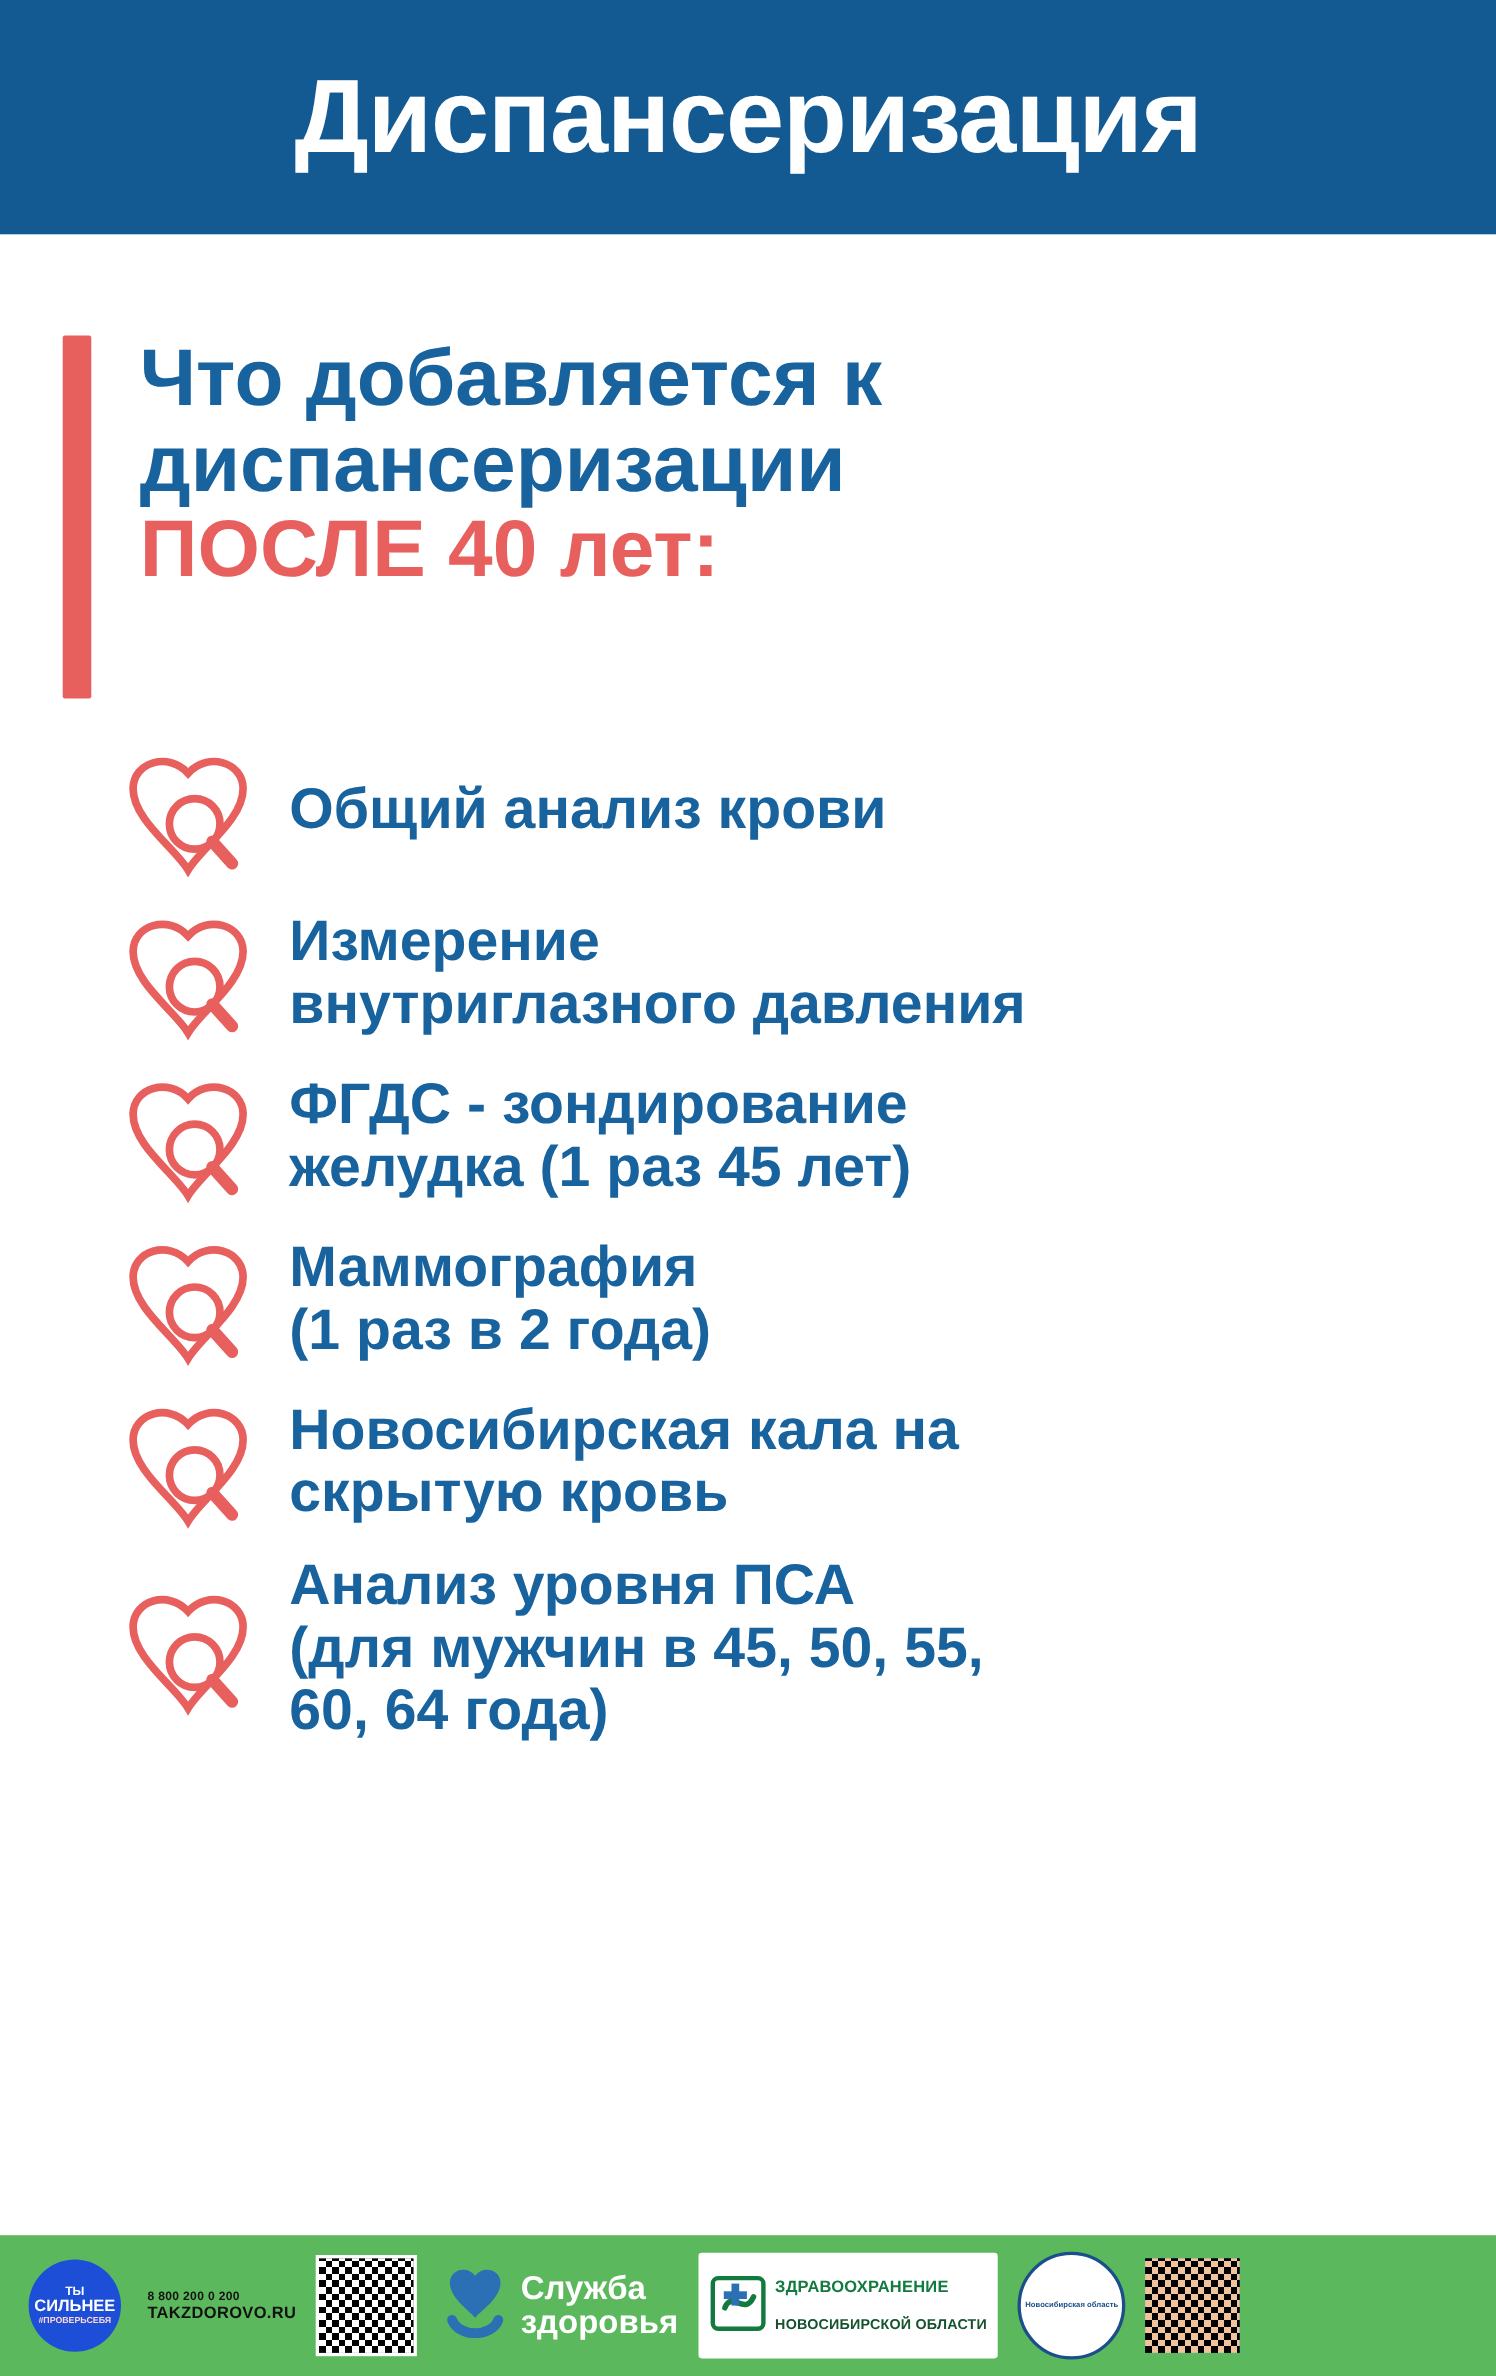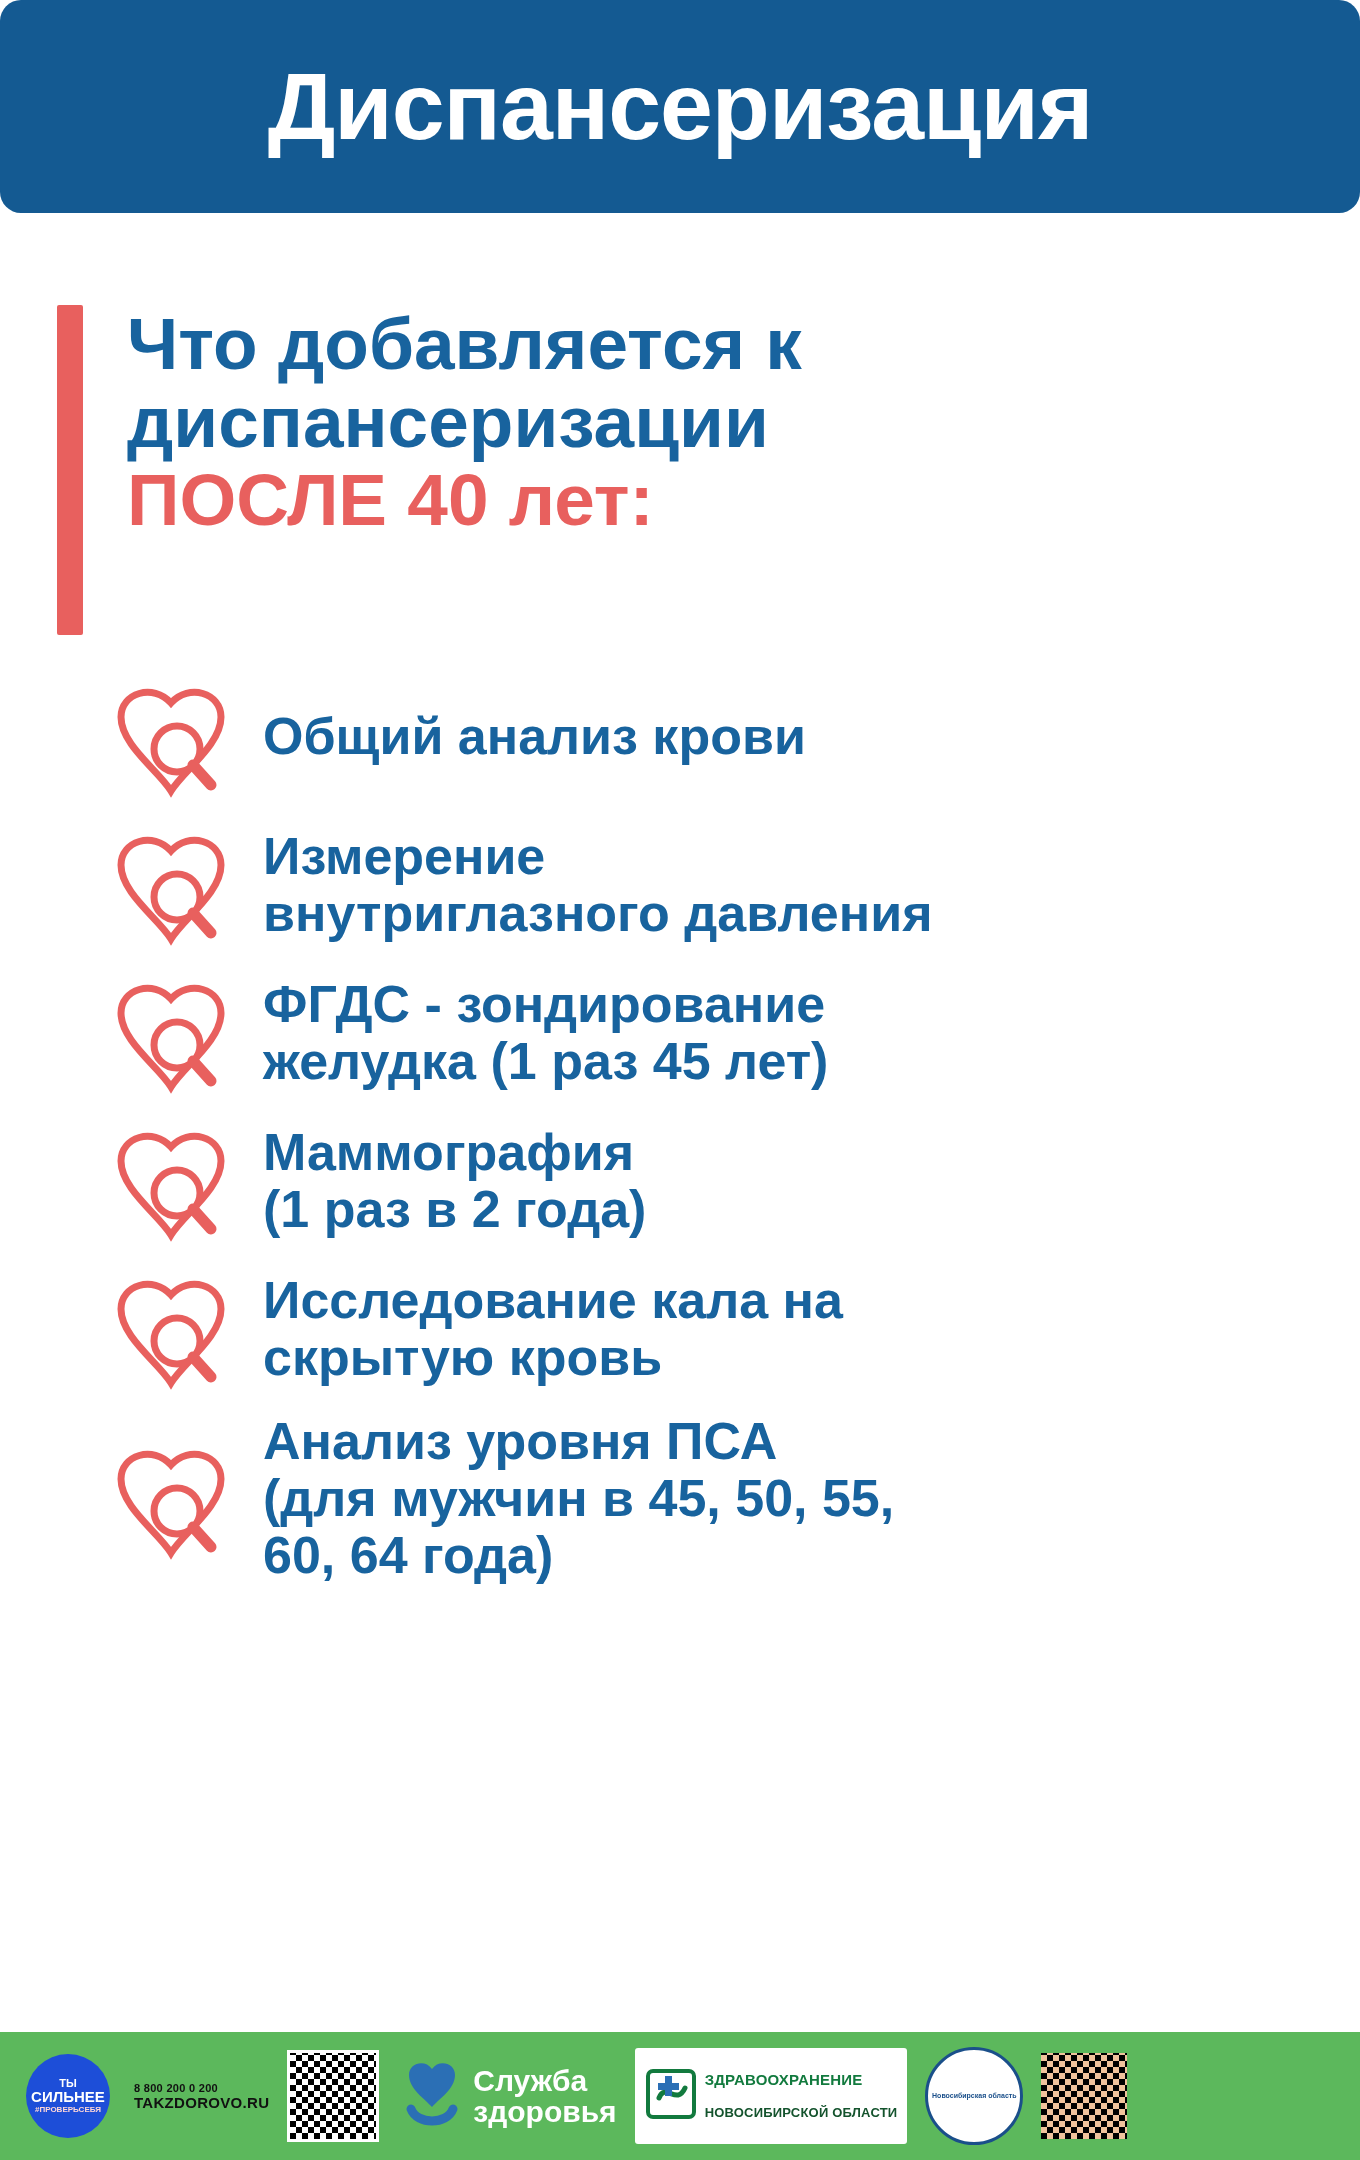--- a/index.html
+++ b/index.html
@@ -23,21 +23,20 @@
   }
 
   
   .header {
     background: #145a92;
     height: 213px;
     min-height: 213px;
     display: flex;
     align-items: center;
     justify-content: center;
-    border-radius: 21px;
   }
   .header-title {
     color: #ffffff;
     font-size: 95px;
     font-weight: bold;
     letter-spacing: -1px;
     line-height: 1;
     white-space: nowrap;
   }
 
@@ -292,21 +291,21 @@
       </div>
 
       <div class="list-item">
         <div class="item-icon">
           <svg width="150" height="128" viewBox="0 0 150 128">
             <path d="M16 44 C16 20, 48 10, 66 30 C84 10, 116 20, 116 44 C116 72, 78 98, 66 118 C54 98, 16 72, 16 44 Z" fill="none" stroke="#e8605e" stroke-width="7"></path>
             <circle cx="72" cy="76" r="23" fill="#ffffff" stroke="#e8605e" stroke-width="7"></circle>
             <line x1="88" y1="92" x2="106" y2="112" stroke="#e8605e" stroke-width="11" stroke-linecap="round"></line>
           </svg>
         </div>
-        <div class="item-label">Исследование кала на
+        <div class="item-label">Новосибирская кала на
 скрытую кровь</div>
       </div>
 
       <div class="list-item">
         <div class="item-icon">
           <svg width="150" height="128" viewBox="0 0 150 128">
             <path d="M16 44 C16 20, 48 10, 66 30 C84 10, 116 20, 116 44 C116 72, 78 98, 66 118 C54 98, 16 72, 16 44 Z" fill="none" stroke="#e8605e" stroke-width="7"></path>
             <circle cx="72" cy="76" r="23" fill="#ffffff" stroke="#e8605e" stroke-width="7"></circle>
             <line x1="88" y1="92" x2="106" y2="112" stroke="#e8605e" stroke-width="11" stroke-linecap="round"></line>
           </svg>

